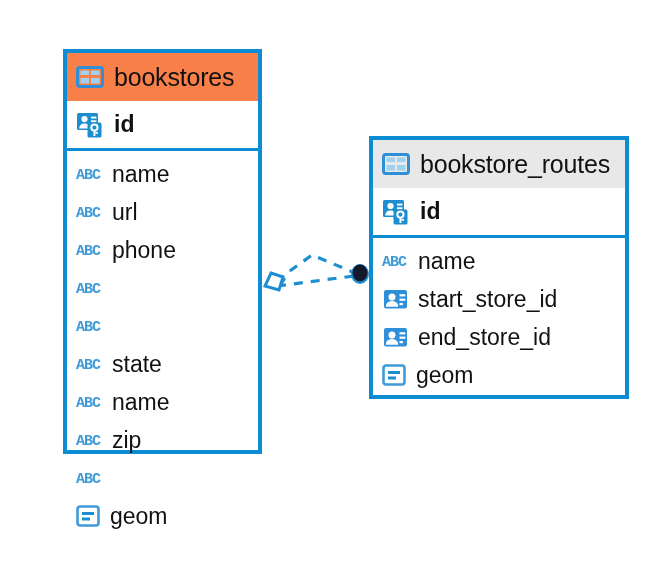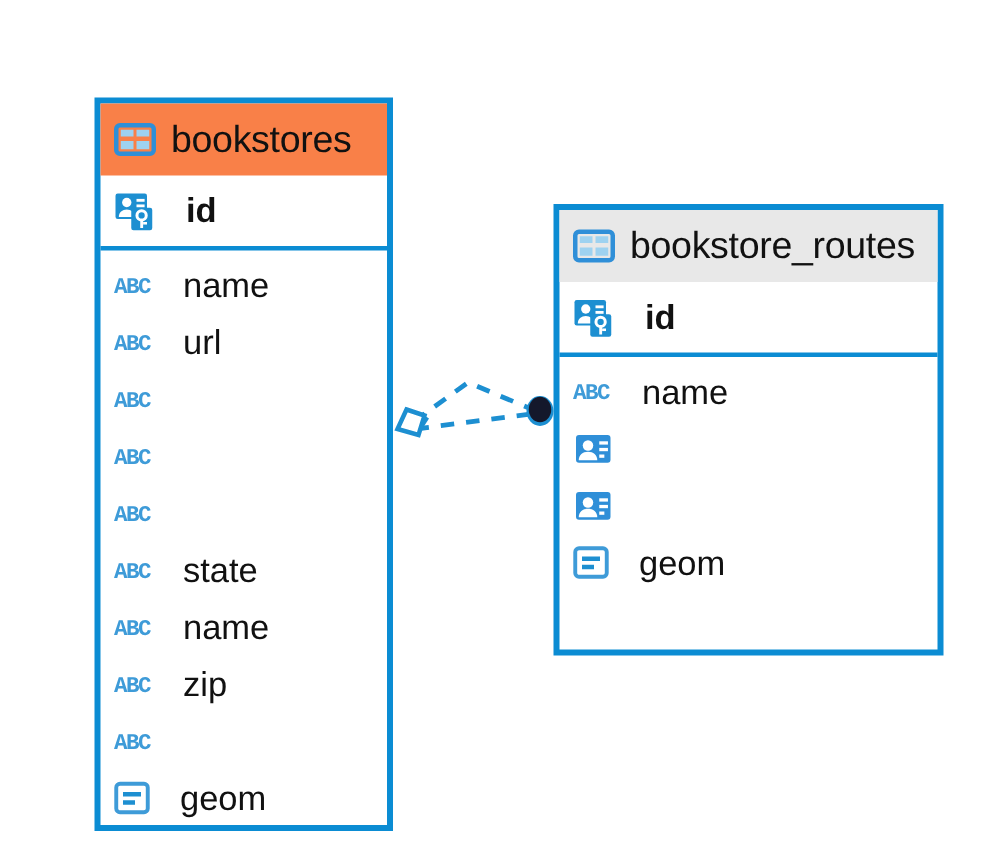--- a/index.html
+++ b/index.html
@@ -23,30 +23,30 @@
   
   .entity {
     position: absolute;
     box-sizing: border-box;
     border: 4px solid #0b8cd3;
     background: #ffffff;
   }
 
   #entity-bookstores {
     left: 63px;
-    top: 65px;
+    top: 49px;
     width: 199px;
-    height: 489px;
+    height: 405px;
   }
 
   #entity-bookstore-routes {
     left: 369px;
     top: 136px;
     width: 260px;
-    height: 301px;
+    height: 263px;
   }
 
   .entity-header {
     display: flex;
     align-items: center;
     box-sizing: border-box;
     height: 48px;
     padding-left: 9px;
   }
   .entity-header.accent-orange { background: #f98048; }
@@ -69,21 +69,21 @@
     align-items: center;
     height: 38px;
     padding-left: 9px;
     box-sizing: border-box;
   }
   .field-row.pk { height: 47px; }
 
   .field-label {
     font-size: 23px;
     color: #111111;
-    margin-left: 18px;
+    margin-left: 8px;
     white-space: nowrap;
   }
   .field-label.bold { font-weight: bold; font-size: 23px; }
 
   .fields-body { padding-top: 4px; }
 
   
   .icon {
     display: inline-flex;
     align-items: center;
@@ -166,20 +166,21 @@
         </span>
         <span class="field-label">url</span>
       </div>
 
       <div class="field-row">
         <span class="icon icon-abc">
           <svg viewBox="0 0 28 18" width="28" height="18" aria-hidden="true">
             <text x="0" y="14" font-family="'Liberation Mono',monospace" font-size="15" font-weight="bold" fill="#3e9bd8" letter-spacing="-1">ABC</text>
           </svg>
         </span>
+        <span class="field-label">phone</span>
       </div>
 
       <div class="field-row">
         <span class="icon icon-abc">
           <svg viewBox="0 0 28 18" width="28" height="18" aria-hidden="true">
             <text x="0" y="14" font-family="'Liberation Mono',monospace" font-size="15" font-weight="bold" fill="#3e9bd8" letter-spacing="-1">ABC</text>
           </svg>
         </span>
       </div>
 
@@ -289,33 +290,35 @@
         <span class="icon icon-fk">
           <svg viewBox="0 0 28 28" width="28" height="28" aria-hidden="true">
             <rect x="2" y="5" width="23" height="18.5" rx="2" fill="#2f8fd8"></rect>
             <circle cx="10" cy="12" r="3.5" fill="#ffffff"></circle>
             <path d="M3.8 21.8c0-3.5 2.7-5.7 6.2-5.7s6.2 2.2 6.2 5.7z" fill="#ffffff"></path>
             <rect x="17.5" y="9.2" width="5.8" height="2.2" fill="#ffffff"></rect>
             <rect x="17.5" y="13.6" width="5.8" height="2.2" fill="#ffffff"></rect>
             <rect x="17.5" y="18" width="3.4" height="2.2" fill="#ffffff"></rect>
           </svg>
         </span>
+        <span class="field-label">start_store_id</span>
       </div>
 
       <div class="field-row">
         <span class="icon icon-fk">
           <svg viewBox="0 0 28 28" width="28" height="28" aria-hidden="true">
             <rect x="2" y="5" width="23" height="18.5" rx="2" fill="#2f8fd8"></rect>
             <circle cx="10" cy="12" r="3.5" fill="#ffffff"></circle>
             <path d="M3.8 21.8c0-3.5 2.7-5.7 6.2-5.7s6.2 2.2 6.2 5.7z" fill="#ffffff"></path>
             <rect x="17.5" y="9.2" width="5.8" height="2.2" fill="#ffffff"></rect>
             <rect x="17.5" y="13.6" width="5.8" height="2.2" fill="#ffffff"></rect>
             <rect x="17.5" y="18" width="3.4" height="2.2" fill="#ffffff"></rect>
           </svg>
         </span>
+        <span class="field-label">end_store_id</span>
       </div>
 
       <div class="field-row">
         <span class="icon icon-geom">
           <svg viewBox="0 0 26 24" width="26" height="24" aria-hidden="true">
             <rect x="1.5" y="2.5" width="21" height="19" rx="2.5" fill="none" stroke="#3e9bd8" stroke-width="2.6"></rect>
             <rect x="6" y="8" width="12" height="3" fill="#1d8fd1"></rect>
             <rect x="6" y="13.5" width="8" height="3" fill="#1d8fd1"></rect>
           </svg>
         </span>

